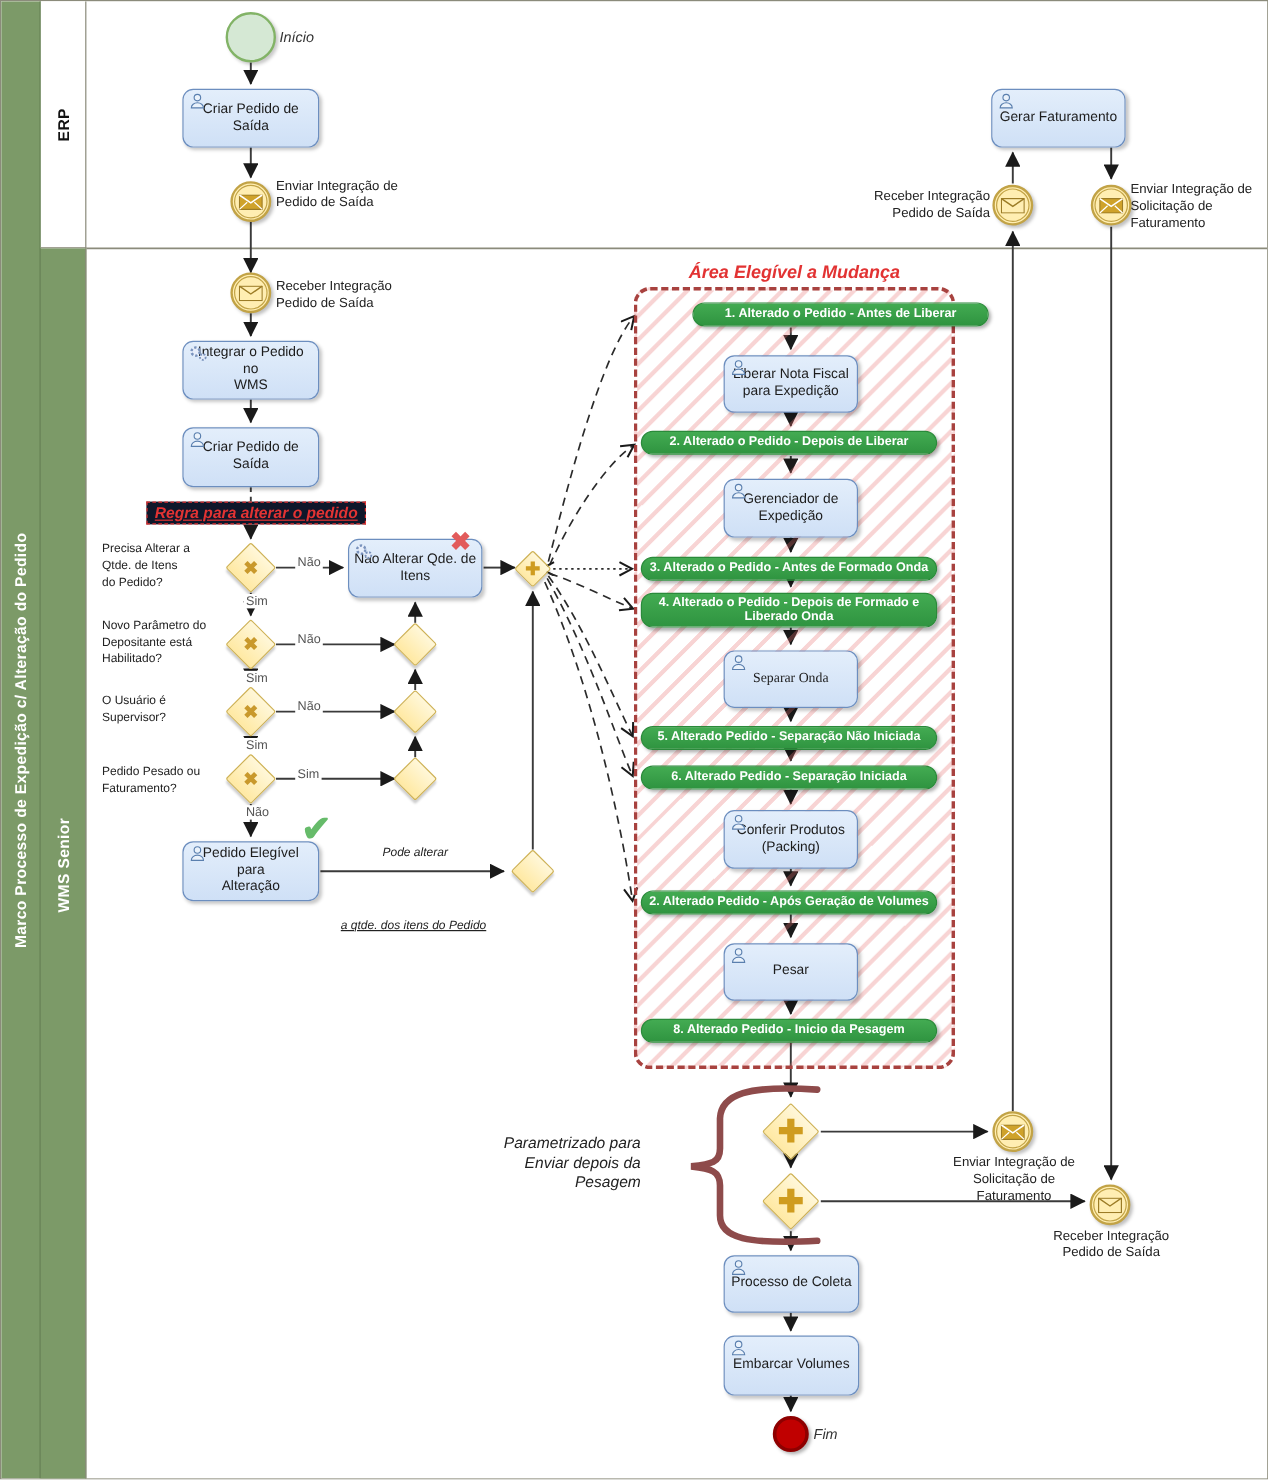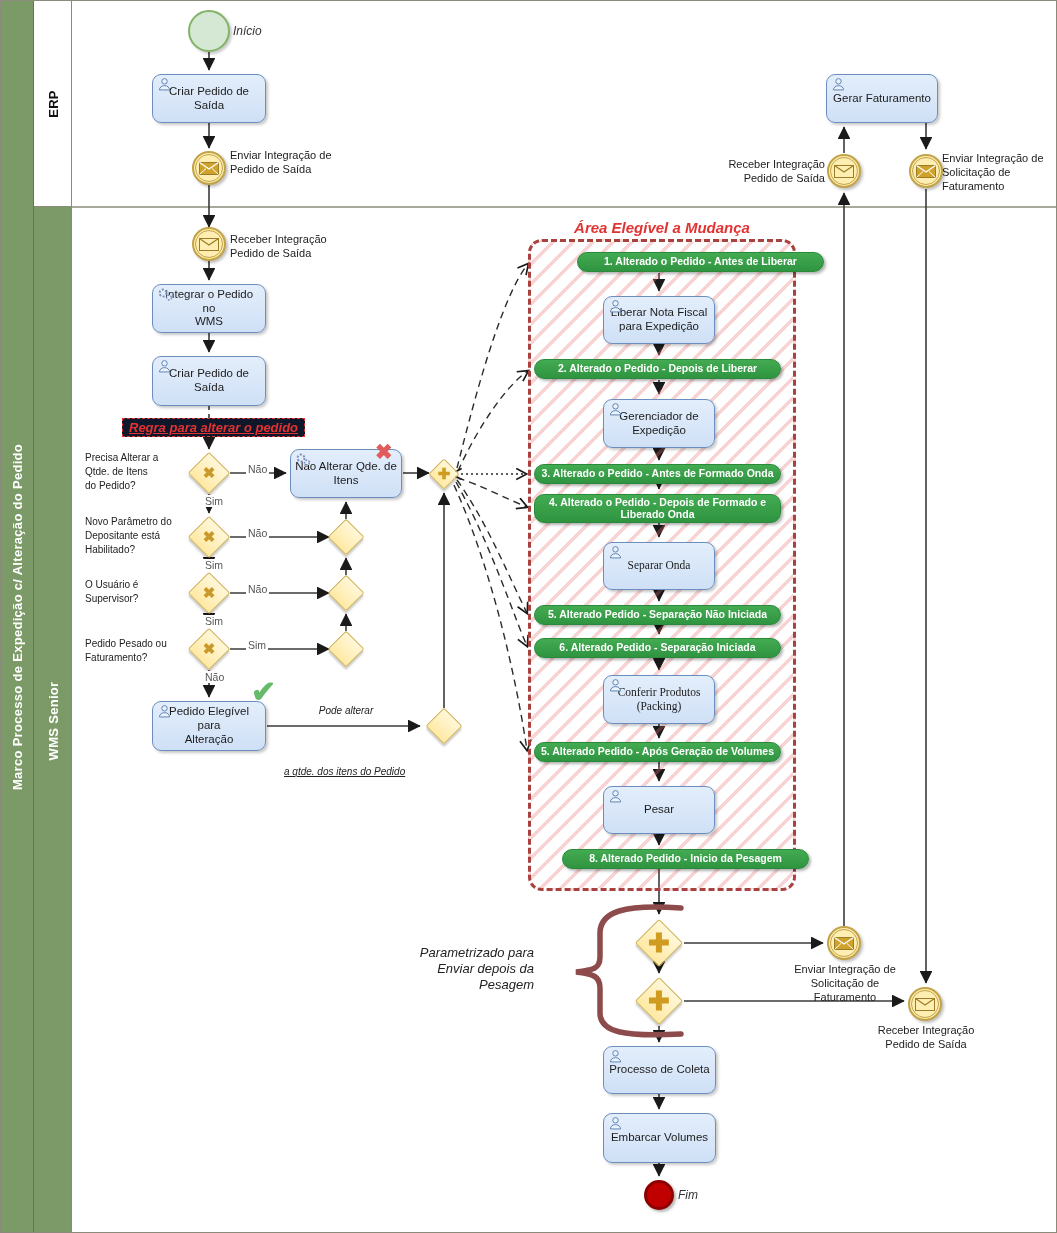--- a/index.html
+++ b/index.html
@@ -338,37 +338,37 @@
 Liberado Onda</div>
   <div class="task node" style="left:602px;top:541px;width:112px;height:48px;font-family:Liberation Serif, serif;">
     <span class="ticon"><svg width="15" height="15" viewBox="0 0 16 16">
           <circle cx="8" cy="4.6" r="2.9" fill="#eaf2fb" stroke="#5a7fae"></circle>
           <path d="M2.6,13.8 a5.4,4.6 0 0 1 10.8,0 z" fill="#eaf2fb" stroke="#5a7fae"></path>
         </svg></span>
     <span>Separar Onda</span>
   </div>
   <div class="bar node" style="top:604px;">5. Alterado Pedido - Separação Não Iniciada</div>
   <div class="bar node" style="top:637px;">6. Alterado Pedido - Separação Iniciada</div>
-  <div class="task node" style="left:602px;top:674px;width:112px;height:49px;font-family:Liberation Serif, serif;">
+  <div class="task node" style="left:602px;top:674px;width:112px;height:49px;">
     <span class="ticon"><svg width="15" height="15" viewBox="0 0 16 16">
           <circle cx="8" cy="4.6" r="2.9" fill="#eaf2fb" stroke="#5a7fae"></circle>
           <path d="M2.6,13.8 a5.4,4.6 0 0 1 10.8,0 z" fill="#eaf2fb" stroke="#5a7fae"></path>
         </svg></span>
     <span class="ml">Conferir Produtos
 (Packing)</span>
   </div>
-  <div class="bar node" style="top:741px;">5. Alterado Pedido - Após Geração de Volumes</div>
+  <div class="bar node" style="top:741px;">2. Alterado Pedido - Após Geração de Volumes</div>
   <div class="task node" style="left:602px;top:785px;width:112px;height:48px;">
     <span class="ticon"><svg width="15" height="15" viewBox="0 0 16 16">
           <circle cx="8" cy="4.6" r="2.9" fill="#eaf2fb" stroke="#5a7fae"></circle>
           <path d="M2.6,13.8 a5.4,4.6 0 0 1 10.8,0 z" fill="#eaf2fb" stroke="#5a7fae"></path>
         </svg></span>
     <span>Pesar</span>
   </div>
-  <div class="bar node" style="top:848px;margin-left:28px;">8. Alterado Pedido - Inicio da Pesagem</div>
+  <div class="bar node" style="top:848px;">8. Alterado Pedido - Inicio da Pesagem</div>
 
   <div class="gw node" style="left:641px;top:925px;width:34px;height:34px;">
     <span class="dia"></span>
       <span class="mark" style="font-size:26px;color:#cf9c1f;">✚</span>
   </div>
   <div class="gw node" style="left:641px;top:983px;width:34px;height:34px;">
     <span class="dia"></span>
       <span class="mark" style="font-size:26px;color:#cf9c1f;">✚</span>
   </div>
 

